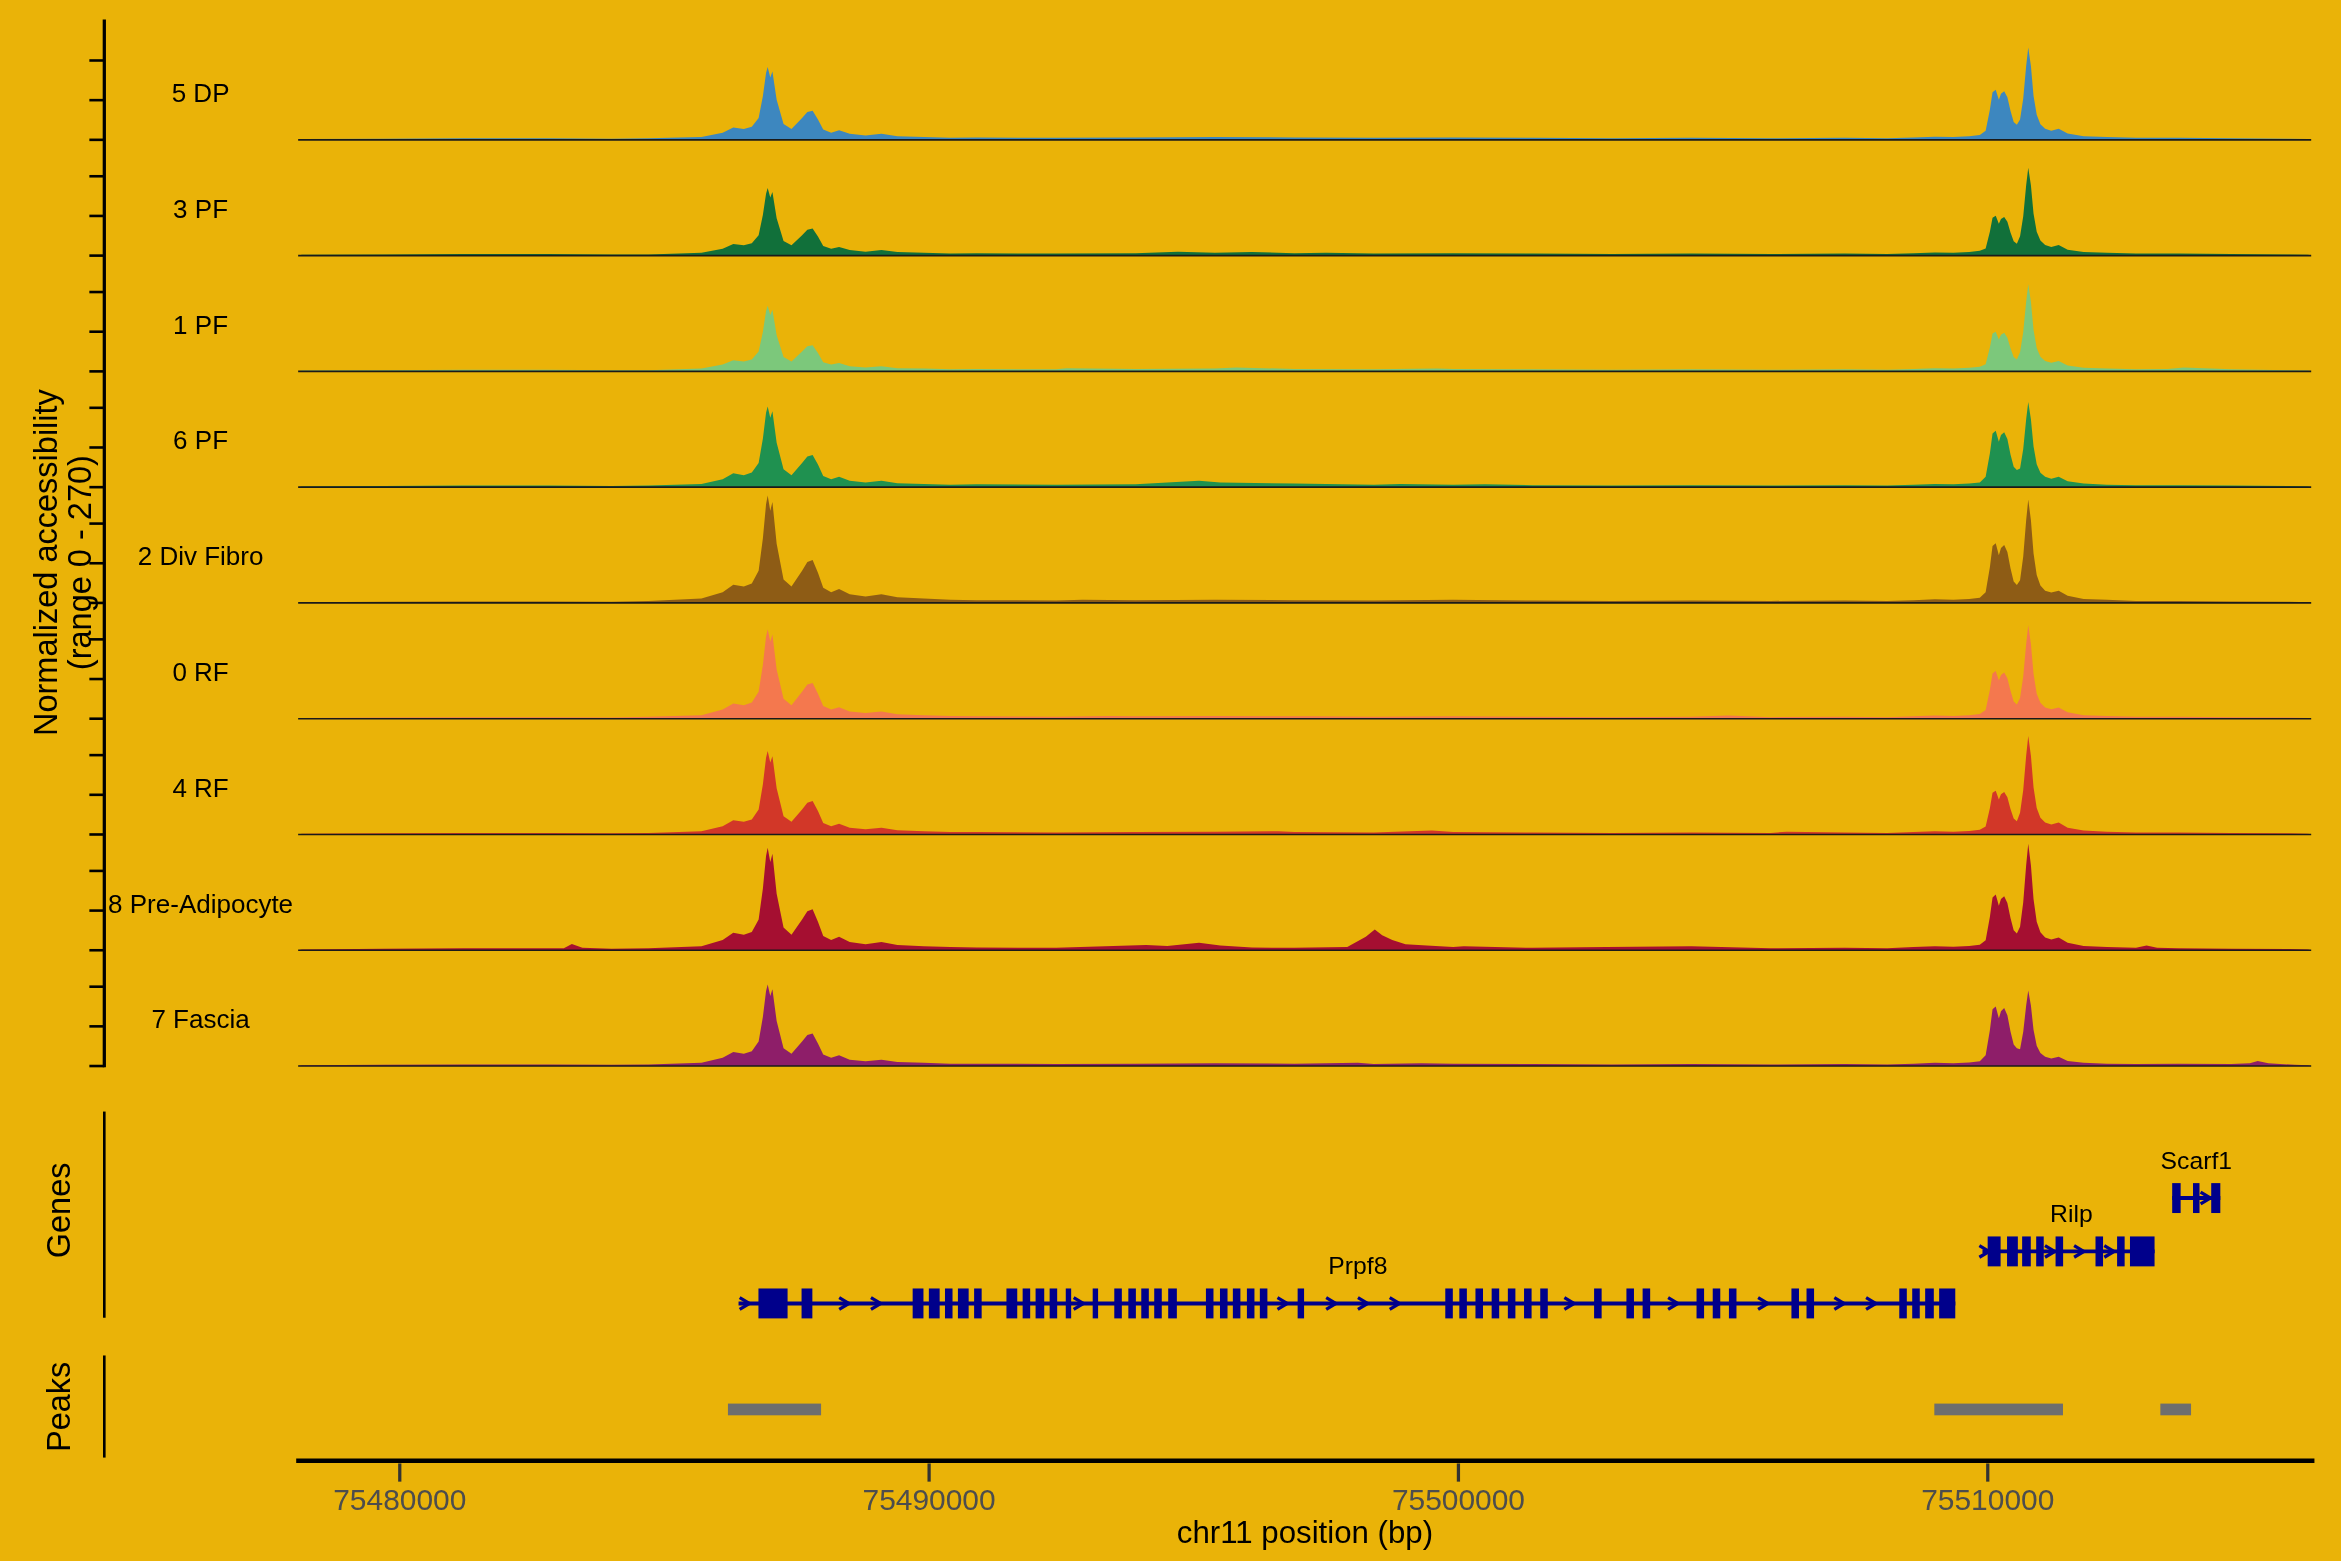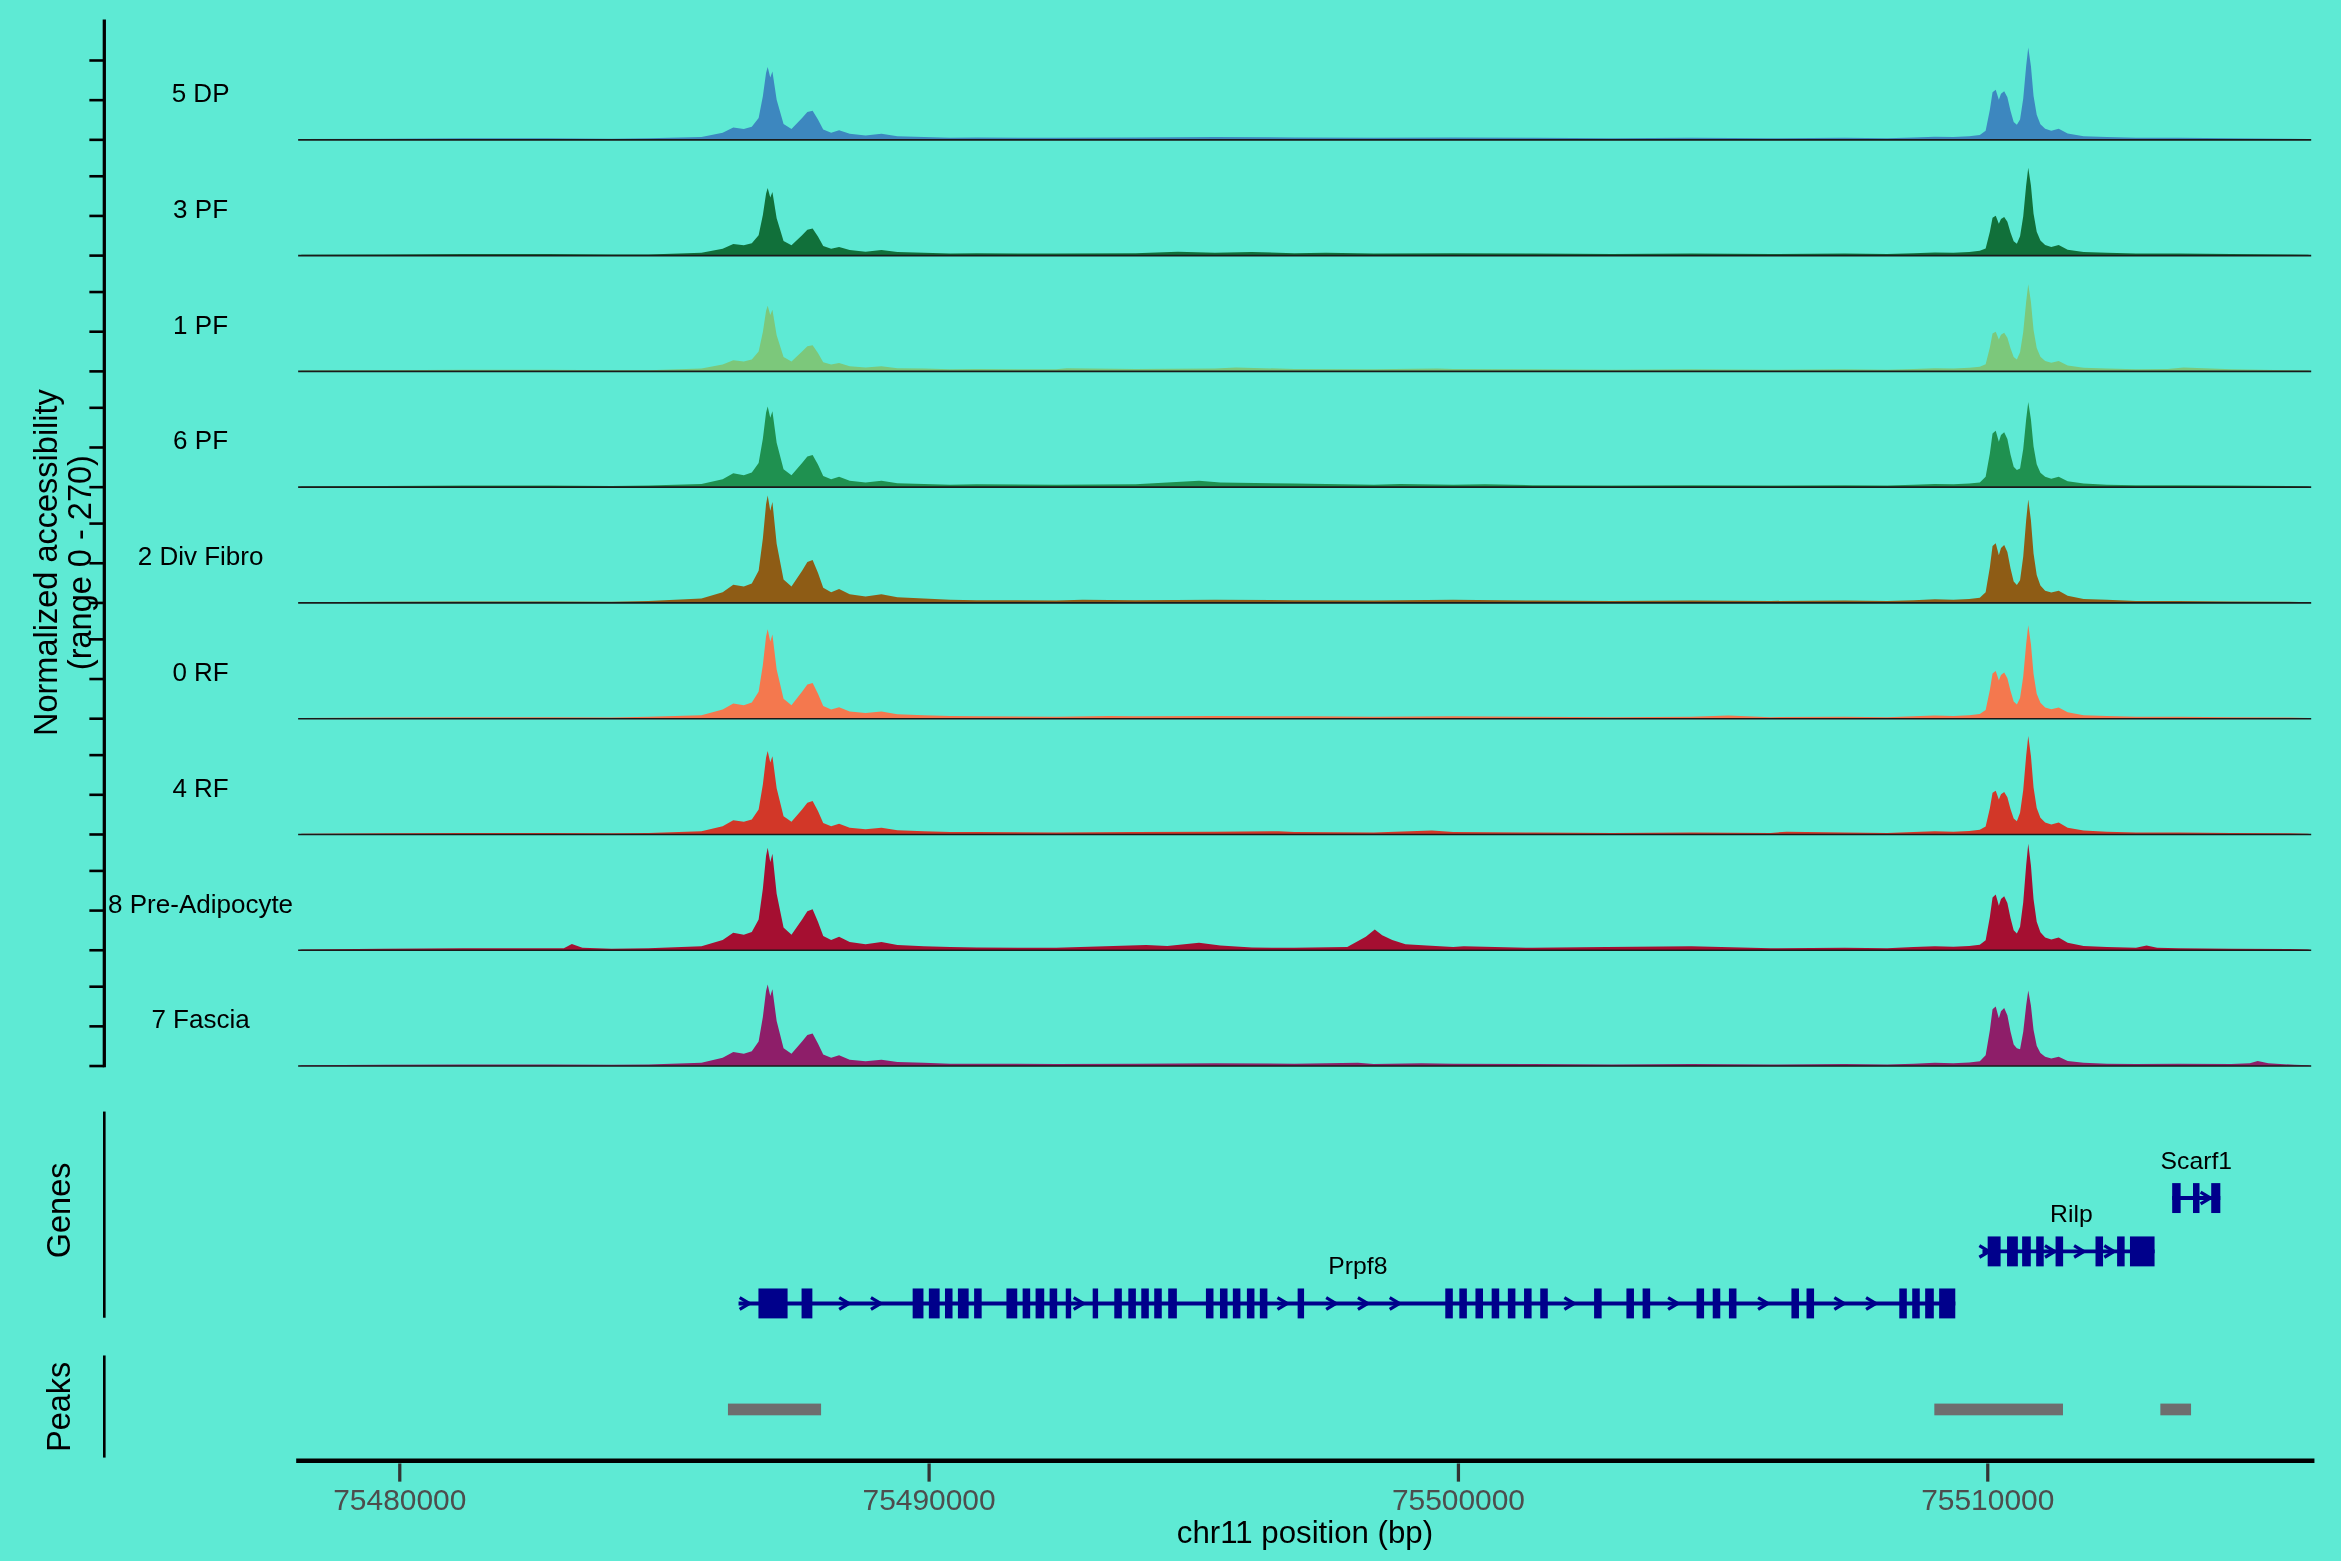--- a/index.html
+++ b/index.html
@@ -1,16 +1,16 @@
 <!DOCTYPE html>
 <html style="font-size:10.4px"><head>
 <meta charset="utf-8">
 <style>
   html,body{margin:0;padding:0;background:#ffffff;}
-  .page{width:2342px;height:1561px;background:#5eead4;position:relative;}
+  .page{width:2342px;height:1561px;background:#eab308;position:relative;}
   svg{display:block;}
   svg text{font-family:"Liberation Sans","DejaVu Sans",sans-serif;}
 </style>
 </head>
 <body>
 
 <div class="page">
   <svg id="fig" width="2342" height="1561" viewBox="0 0 3600 2400">
 
     <g id="layer-tracks">

